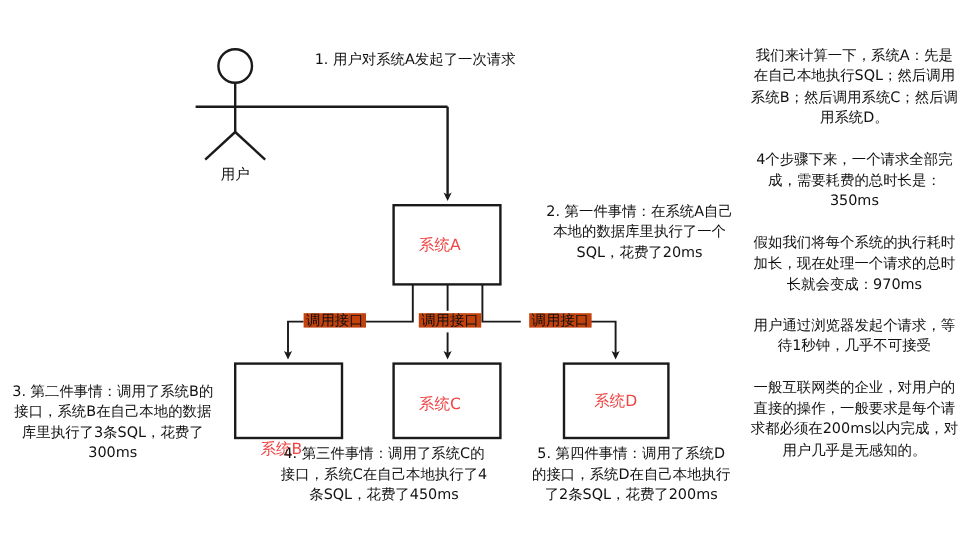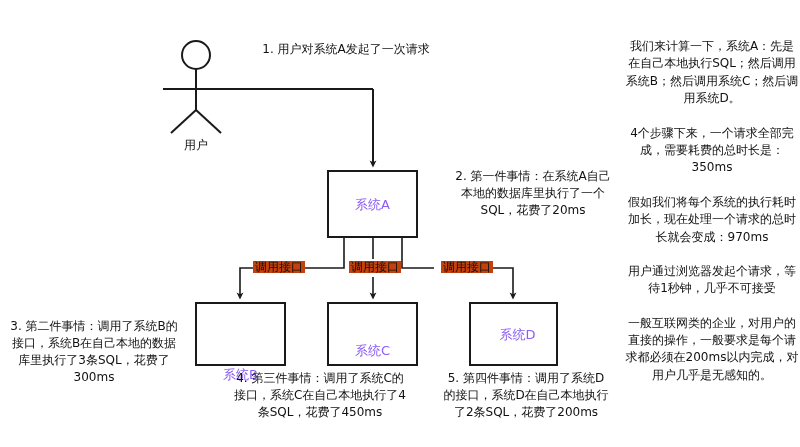--- a/index.html
+++ b/index.html
@@ -22,24 +22,25 @@
     width: 800px;
     height: 447px;
   }
   .abs {
     position: absolute;
     color: #1a1a1a;
   }
   
   .box-label {
     font-size: 13px;
-    text-align: center;
+    text-align: left;
     line-height: 1;
-    color: #8b5cf6;
+    color: #ef4444;
     white-space: nowrap;
+    padding-left: 21px;
   }
   
   .actor-caption {
     font-size: 12px;
     text-align: center;
     color: #111111;
     white-space: nowrap;
   }
   
   .edge-label {
@@ -132,21 +133,21 @@
 
     <rect x="196" y="303" width="89" height="62" fill="#ffffff" stroke="#1a1a1a" stroke-width="2"></rect>
     <rect x="328" y="303" width="89" height="62" fill="#ffffff" stroke="#1a1a1a" stroke-width="2"></rect>
     <rect x="470" y="303" width="87" height="62" fill="#ffffff" stroke="#1a1a1a" stroke-width="2"></rect>
   </svg>
 
   <div class="abs actor-caption" style="left:166px; top:137px; width:60px;">用户</div>
 
   <div class="abs box-label" style="left:328px; top:198px; width:89px;">系统A</div>
   <div class="abs box-label" style="left:196px; top:328px; width:89px;margin-top:40px;">系统B</div>
-  <div class="abs box-label" style="left:328px; top:344px; width:89px;">系统C</div>
+  <div class="abs box-label" style="left:328px; top:331px; width:89px;">系统C</div>
   <div class="abs box-label" style="left:474px; top:328px; width:87px;">系统D</div>
 
   <div class="abs edge-label" style="left:253px; top:261px; width:48px;">调用接口</div>
   <div class="abs edge-label" style="left:349px; top:261px; width:48px;">调用接口</div>
   <div class="abs edge-label" style="left:441px; top:261px; width:48px;">调用接口</div>
 
   <div class="abs annotation" style="left:258px; top:41px; width:176px;">1. 用户对系统A发起了一次请求</div>
 
   <div class="abs annotation" style="left:426px; top:168px; width:166px;margin-left:24px;">2. 第一件事情：在系统A自己本地的数据库里执行了一个SQL，花费了20ms</div>
 

